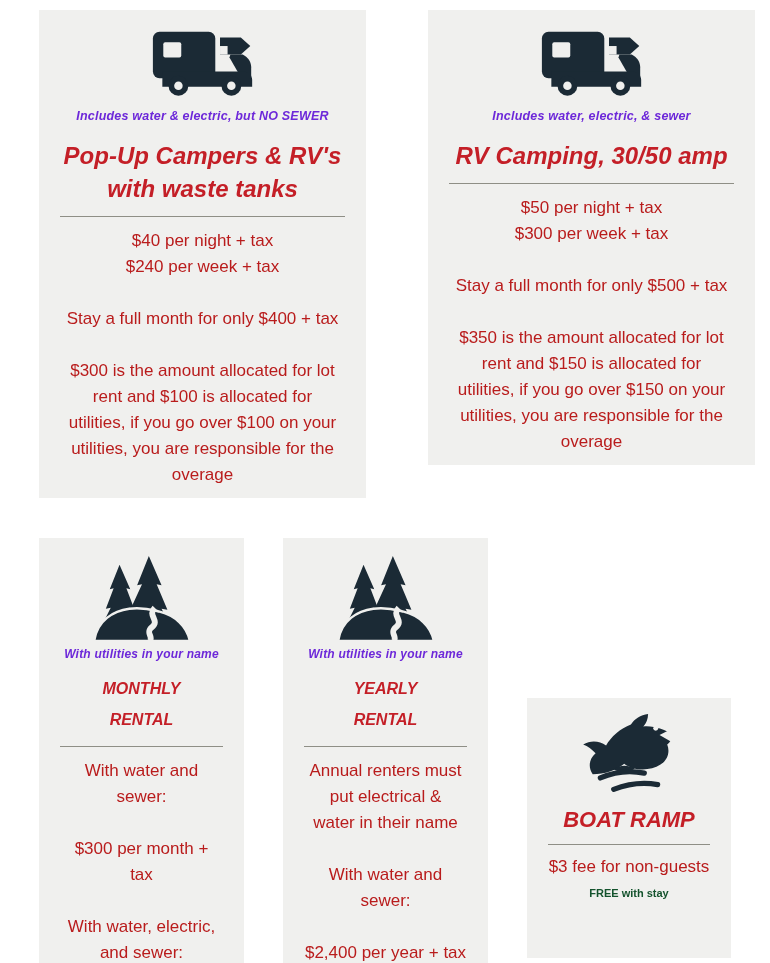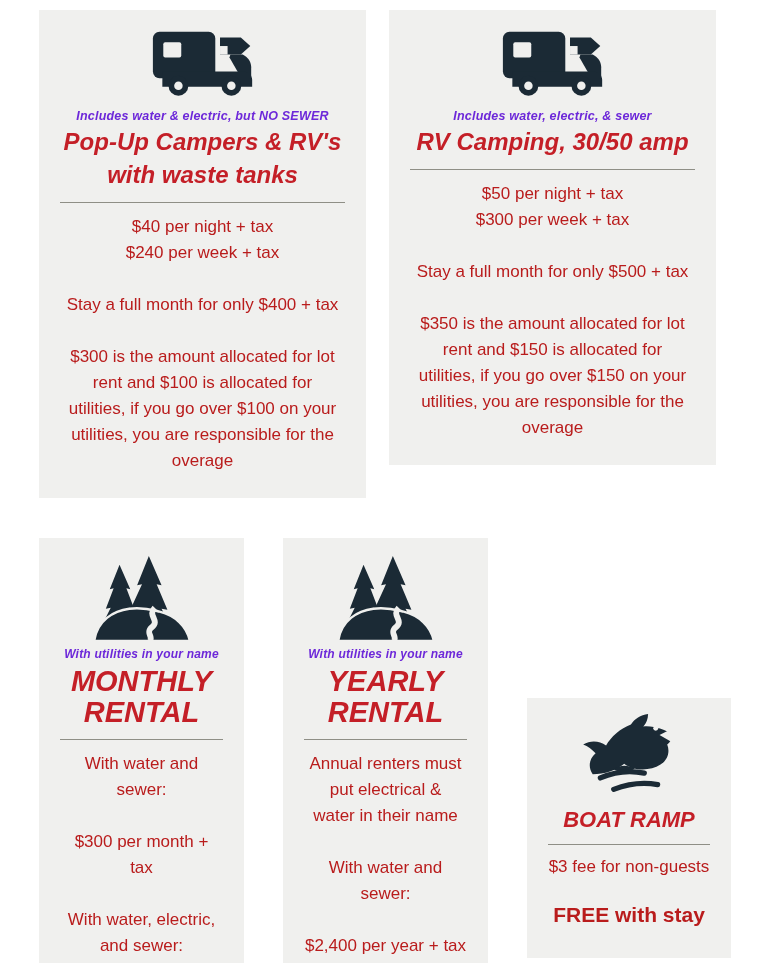--- a/index.html
+++ b/index.html
@@ -14,21 +14,21 @@
   }
   .card {
     position: absolute;
     background: #f0f0ee;
     display: flex;
     flex-direction: column;
     align-items: center;
     text-align: center;
   }
   .card-1 { left: 39px;  top: 10px;  width: 327px; height: 488px; }
-  .card-2 { left: 389px; top: 10px;  width: 327px; height: 455px; }
+  .card-2 { left: 428px; top: 10px;  width: 327px; height: 455px; }
   .card-3 { left: 39px;  top: 538px; width: 205px; height: 470px; }
   .card-4 { left: 283px; top: 538px; width: 205px; height: 470px; }
   .card-5 { left: 527px; top: 698px; width: 204px; height: 260px; }
 
   .icon { display: block; line-height: 0; }
   .card-1 .icon, .card-2 .icon { margin-top: 18px; }
   .card-3 .icon, .card-4 .icon { margin-top: 17px; }
   .card-5 .icon { margin-top: 16px; }
 
   .subtitle {
@@ -36,54 +36,53 @@
     font-size: 12.5px;
     font-weight: bold;
     font-style: italic;
     color: #6d28d9;
     letter-spacing: 0.2px;
     white-space: pre-line;
   }
   .card-3 .subtitle, .card-4 .subtitle { margin-top: 6px; font-size: 12px; font-style: italic; }
 
   .title {
-    margin-top: 2px;
+    margin-top: 16px;
     font-weight: bold;
     font-style: italic;
     color: #c41f27;
     white-space: pre-line;
   }
   .card-1 .title, .card-2 .title { font-size: 24px; line-height: 33px; }
-  .card-3 .title, .card-4 .title { font-size: 29px; line-height: 31px; margin-top: 5px; }
+  .card-3 .title, .card-4 .title { font-size: 16px; line-height: 31px; margin-top: 12px; }
   .card-5 .title { font-size: 22px; line-height: 30px; margin-top: 7px; }
 
   .divider {
     width: calc(100% - 42px);
     border-top: 1px solid #8f8f86;
     margin-top: 11px;
     margin-bottom: 11px;
   }
   .card-5 .divider { margin-top: 9px; margin-bottom: 9px; }
 
   .body {
     font-size: 17px;
     line-height: 26px;
     color: #b91c1c;
     white-space: pre-line;
     padding: 0 14px;
     margin-top: 26px;
   }
   .body.first { margin-top: 0; }
   .bold-note {
-    font-size: 21px;
+    font-size: 11px;
     line-height: 26px;
     font-weight: bold;
-    color: #b91c1c;
-    white-space: pre-line;
-    margin-top: 22px;
+    color: #14532d;
+    white-space: pre-line;
   }
 </style>
 </head>
 <body>
 
 <div class="page">
 
   <section class="card card-1">
     <span class="icon">
       <svg viewBox="0 0 110 76" width="104" height="72" aria-hidden="true">

